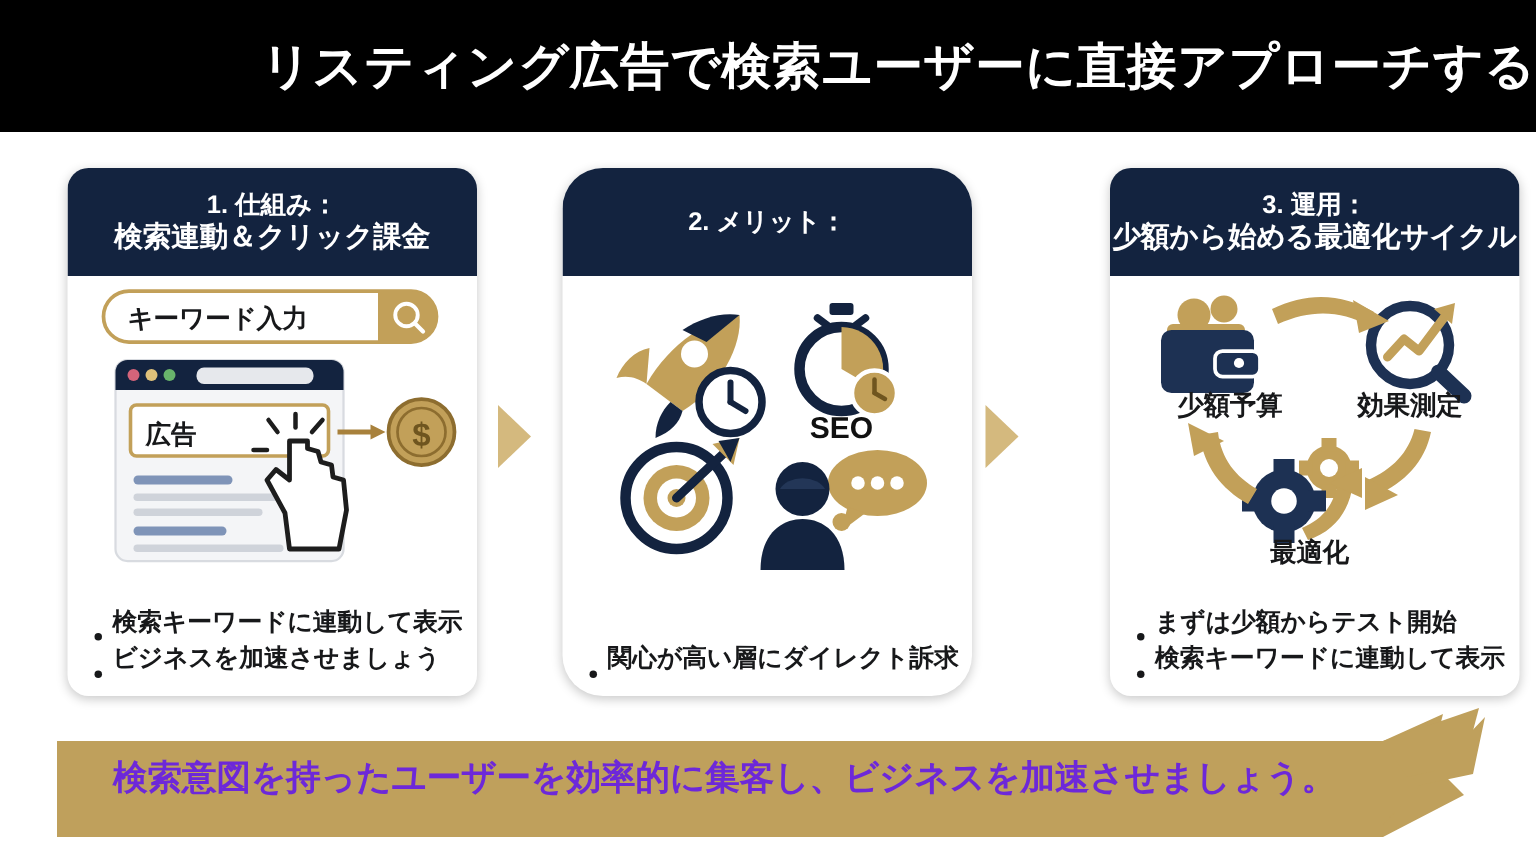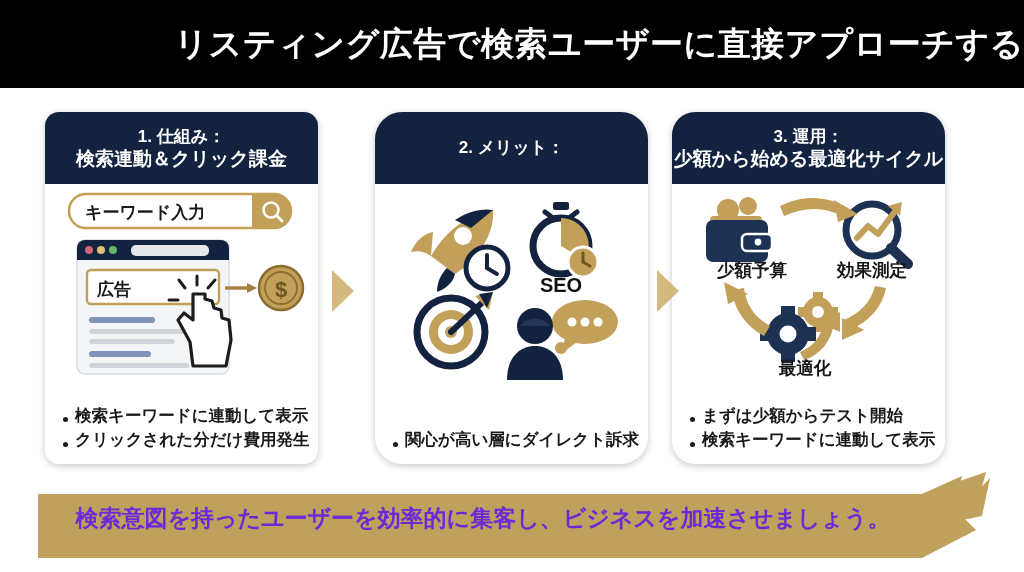--- a/index.html
+++ b/index.html
@@ -25,41 +25,41 @@
     position:absolute;left:0;top:112px;width:1024px;height:358px;
   }
   .card{
     position:absolute;top:0;width:273px;height:352px;
     background:#ffffff;border-radius:14px;
     box-shadow:0 2px 7px rgba(0,0,0,.22);
     overflow:hidden;
   }
   .card1{left:45px;}
   .card2{left:375px;border-radius:27px;}
-  .card3{left:672px;border-radius:23px;}
+  .card3{left:740px;}
   .card-head{
     background:#13233f;color:#fff;
     height:72px;
     display:flex;flex-direction:column;align-items:center;justify-content:center;
     line-height:1.25;
   }
   .card-head .l1{font-size:17px;font-weight:bold;}
   .card-head .l2{font-size:19px;font-weight:bold;}
   .card-body{
     height:280px;position:relative;
   }
   .card-art{
     position:absolute;left:0;top:0;width:273px;height:196px;
   }
   .bullets{
     position:absolute;left:0;bottom:12px;width:273px;
     padding:0 0 0 18px;box-sizing:border-box;
   }
   .bullet{
-    display:flex;align-items:center;
+    display:flex;align-items:flex-end;
     font-size:16.5px;font-weight:bold;color:#17181a;
     line-height:1.5;white-space:nowrap;
   }
   .bullet .dot{
     flex:0 0 auto;width:5px;height:5px;border-radius:50%;
     background:#17181a;margin:10px 7px 0 0;
   }
   
   .connector{
     position:absolute;top:268px;width:26px;height:46px;
@@ -143,21 +143,21 @@
           </g>
         </svg>
       </div>
       <div class="bullets">
         <div class="bullet">
           <span class="dot"></span>
           <span>検索キーワードに連動して表示</span>
         </div>
         <div class="bullet">
           <span class="dot"></span>
-          <span>クリックされた分だけ費用発生</span>
+          <span>ビジネスを加速させましょう</span>
         </div>
       </div>
     </div>
   </div>
 
   <div class="card card2">
     <div class="card-head">
       <div class="l1">2. メリット：</div>
     </div>
     <div class="card-body">

